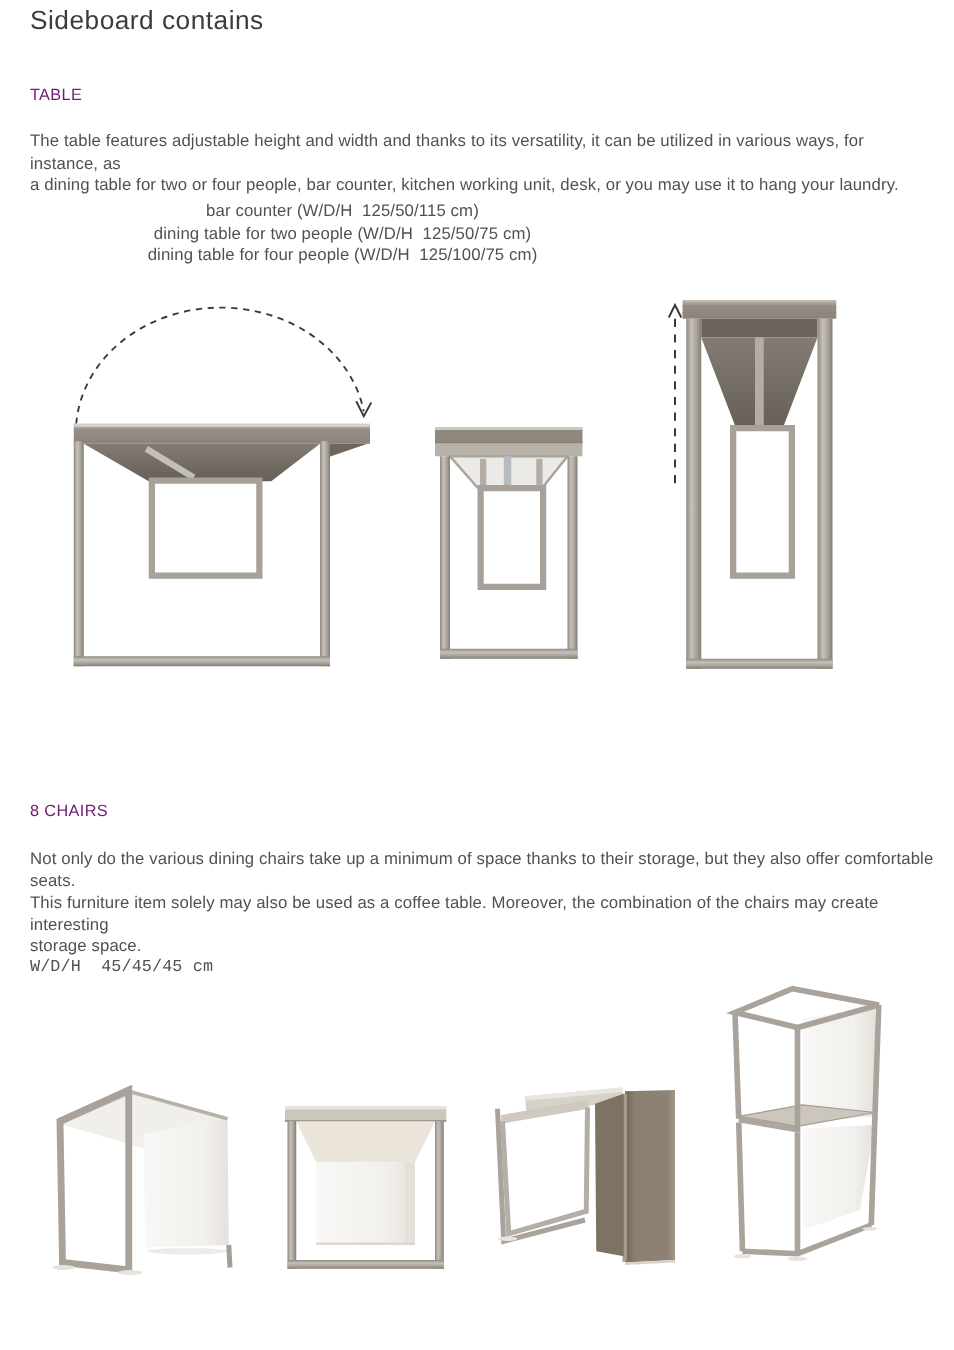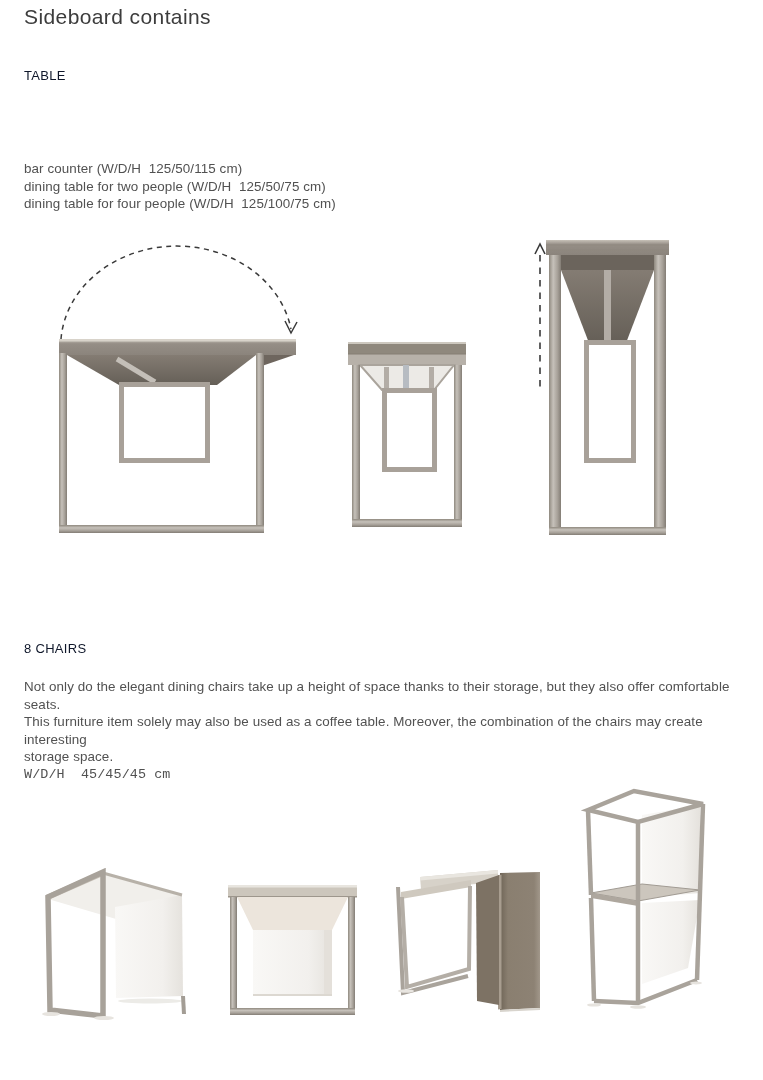--- a/index.html
+++ b/index.html
@@ -3,21 +3,21 @@
 <meta charset="utf-8">
 <style>
   html,body{margin:0;padding:0;background:#ffffff;}
   .page{
     position:relative;width:763px;height:1080px;background:#ffffff;
     font-family:"Liberation Sans","DejaVu Sans",sans-serif;color:#4e4e4e;
     overflow:hidden;
   }
   .abs{position:absolute;margin:0;}
   .title{font-size:21px;font-weight:300;letter-spacing:.4px;color:#3c3c3c;}
-  .h2{font-size:13px;font-weight:400;letter-spacing:.3px;color:#0f172a;}
+  .h2{font-size:13px;font-weight:400;letter-spacing:.3px;color:#701a75;}
   .body{font-size:13.4px;line-height:17.6px;white-space:pre-wrap;letter-spacing:.1px;color:#515151;}
   svg{display:block;}
 </style>
 </head>
 <body>
 
 <div class="page">
 
   <svg width="0" height="0" style="position:absolute" aria-hidden="true">
     <defs>
@@ -53,22 +53,24 @@
         <stop offset="0.85" stop-color="#8d8274"></stop>
           <stop offset="1" stop-color="#a1978a"></stop>
       </linearGradient>
     </defs>
   </svg>
 
   <h1 class="abs title" style="left:24px;top:5px;">Sideboard contains</h1>
 
   <div class="abs h2" style="left:24px;top:68px;">TABLE</div>
 
-
-  <p class="abs body" style="left:24px;top:160px;width:500px;">bar counter (W/D/H  125/50/115 cm)
+  <p class="abs body" style="left:24px;top:104px;width:725px;">The table features adjustable height and width and thanks to its versatility, it can be utilized in various ways, for instance, as
+a dining table for two or four people, bar counter, kitchen working unit, desk, or you may use it to hang your laundry.</p>
+
+  <p class="abs body" style="left:24px;top:160px;width:500px;text-align:center;">bar counter (W/D/H  125/50/115 cm)
 dining table for two people (W/D/H  125/50/75 cm)
 dining table for four people (W/D/H  125/100/75 cm)</p>
 
   <svg class="abs" style="left:57px;top:235px;" width="242" height="300" viewBox="0 0 242 300">
     <g stroke="#3a3a3a" fill="none">
       <path d="M4 104 A 116 100 0 0 1 234 94" stroke-width="1.5" stroke-dasharray="5 4.5"></path>
       <path d="M228 86 L234 98 L240 87" stroke-width="1.5"></path>
     </g>
     <g>
       <rect x="2" y="104" width="237" height="16" fill="url(#woodTop)"></rect>
@@ -119,21 +121,21 @@
     <g>
       <rect x="15" y="18" width="12" height="280" fill="url(#metalV)"></rect>
       <rect x="120" y="18" width="12" height="280" fill="url(#metalV)"></rect>
       <rect x="15" y="290" width="117" height="8" fill="url(#metalH)"></rect>
       <rect x="52.5" y="105.5" width="47" height="118" fill="none" stroke="#a8a199" stroke-width="5"></rect>
     </g>
   </svg>
 
   <div class="abs h2" style="left:24px;top:641px;">8 CHAIRS</div>
 
-  <p class="abs body" style="left:24px;top:678px;width:725px;">Not only do the elegant dining chairs take up a height of space thanks to their storage, but they also offer comfortable
+  <p class="abs body" style="left:24px;top:678px;width:725px;">Not only do the various dining chairs take up a minimum of space thanks to their storage, but they also offer comfortable
 seats.
 This furniture item solely may also be used as a coffee table. Moreover, the combination of the chairs may create interesting
 storage space.</p>
 
   <p class="abs body" style="left:24px;top:766px;width:300px;font-family:Liberation Mono, monospace;">W/D/H  45/45/45 cm</p>
 
   <svg class="abs" style="left:38px;top:868px;" width="155" height="152" viewBox="0 0 155 152">
     <ellipse cx="112" cy="133" rx="32" ry="2.5" fill="#ecebe7"></ellipse>
     <polygon points="10,31 65,6 144,28 78,51" fill="#f1efeb"></polygon>
     <polygon points="77,39 144,27 145,128 78,130" fill="url(#panel)"></polygon>

